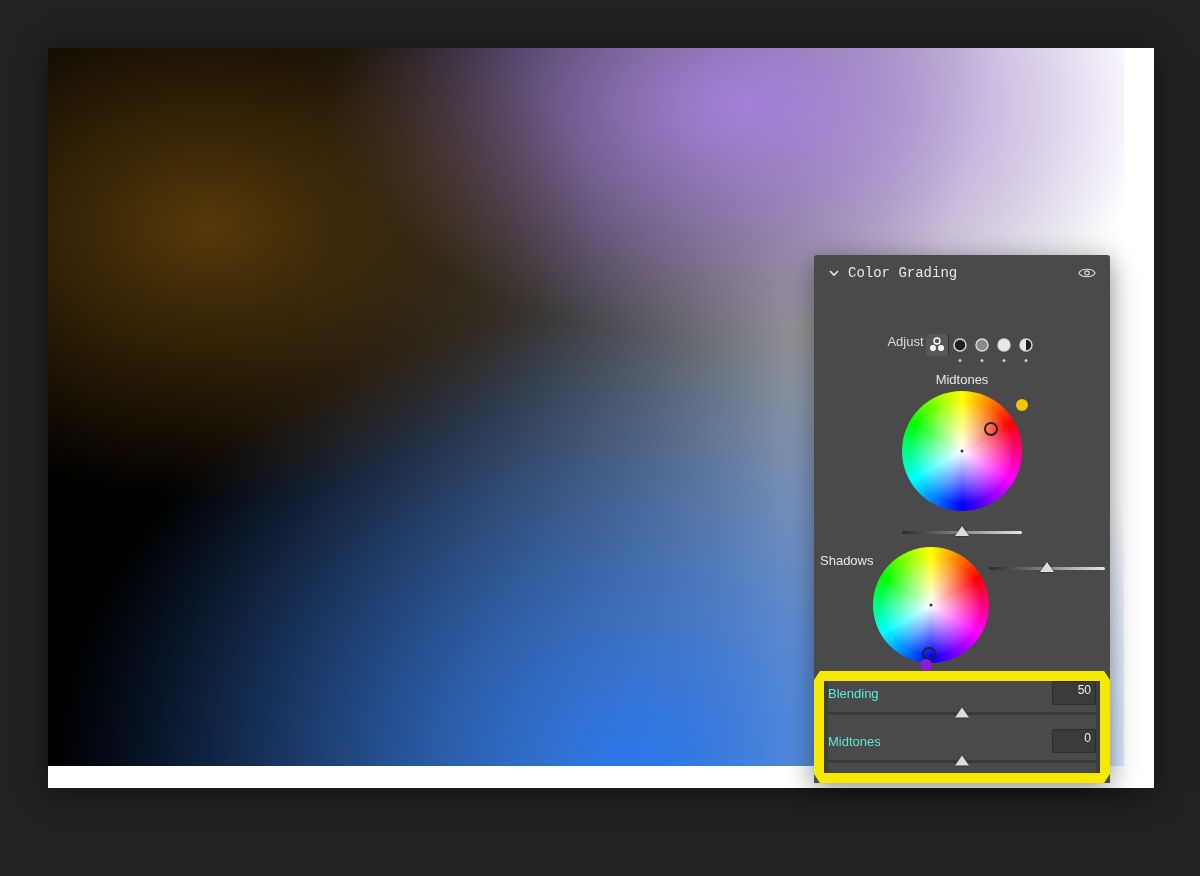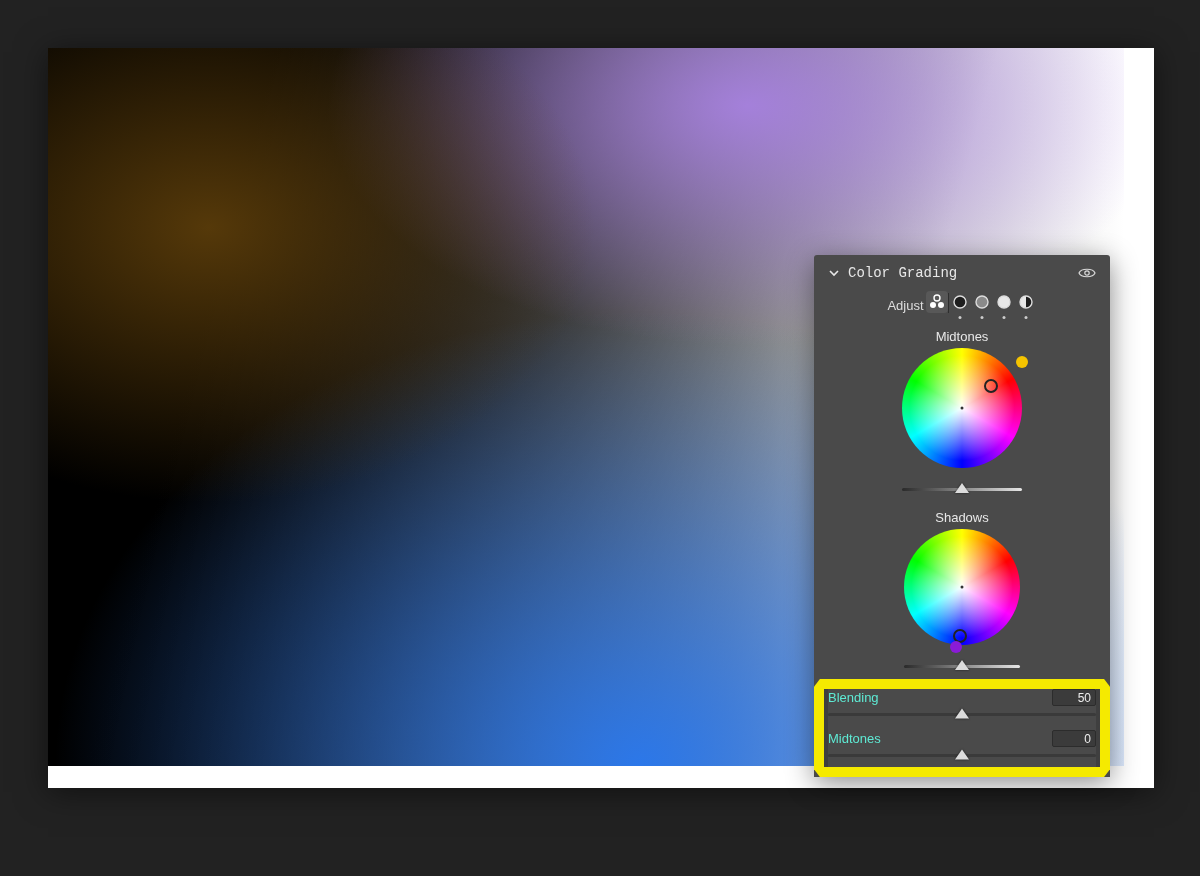--- a/index.html
+++ b/index.html
@@ -47,23 +47,24 @@
   .panel-header {
     display: flex;
     align-items: center;
     padding: 10px 14px 6px 14px;
   }
   .chev { margin-right: 8px; display:flex; }
   .panel-title { flex: 1; font-size: 14px; font-weight: 500; font-family: Liberation Mono, monospace; }
   .eye { display:flex; opacity: .9; }
   .adjust-row {
     display: flex;
-    align-items: flex-end;
+    align-items: flex-start;
     justify-content: center;
     padding: 4px 0 10px 0;
+    margin-top: 43px;
   }
   .adjust-label { font-size: 13px; margin-right: 2px; color:#ddd;}
   .adj-btn {
     width: 22px; height: 22px;
     display:flex; align-items:center; justify-content:center;
     position: relative;
   }
   .adj-btn::after{
     content:"";
     position:absolute;
@@ -129,21 +130,21 @@
     border-right:7px solid transparent;
     border-bottom:10px solid #dcdcdc;
     filter: drop-shadow(0 0 1px rgba(0,0,0,.6));
   }
   .two-col{
     display:flex;
     justify-content: space-around;
     padding: 4px 6px 2px 6px;
     gap:4px;
   }
-  .col{ flex:1; display:flex; flex-direction:column; align-items:center;}
+  .col{ flex:1; display:flex; flex-direction:row; align-items:flex-start;}
   .highlight-box{
     position: relative;
     margin: 6px 0 0 0;
     padding: 10px 14px 16px 14px;
     background: #4a4a4a;
   }
   .highlight-box::before{
     content:"";
     position:absolute;
     inset:0;
@@ -154,21 +155,21 @@
       inset -4px 0 0 rgba(0,0,0,.15);
     clip-path: polygon(2% 0, 98% 0, 100% 8%, 100% 92%, 98% 100%, 2% 100%, 0 92%, 0 8%);
   }
   .param-row{
     display:flex;align-items:center;justify-content:space-between;
     margin-top:6px;
   }
   .param-row:first-child{margin-top:0;}
   .param-label{font-size:13px;color:#5eead4;}
   .param-value{
-    width:44px;height:17px;
+    width:44px;height:24px;
     background:#3b3b3b;
     border:1px solid #2c2c2c;
     color:#eee;
     font-size:12px;
     text-align:right;
     padding:0 4px;
     border-radius:2px;
     line-height:16px;
   }
   .param-slider{

